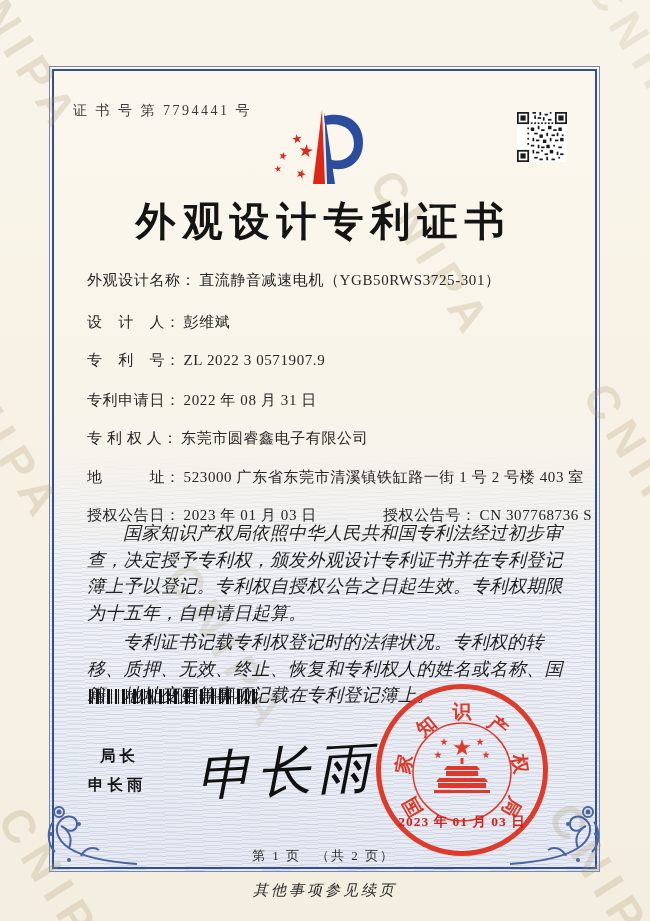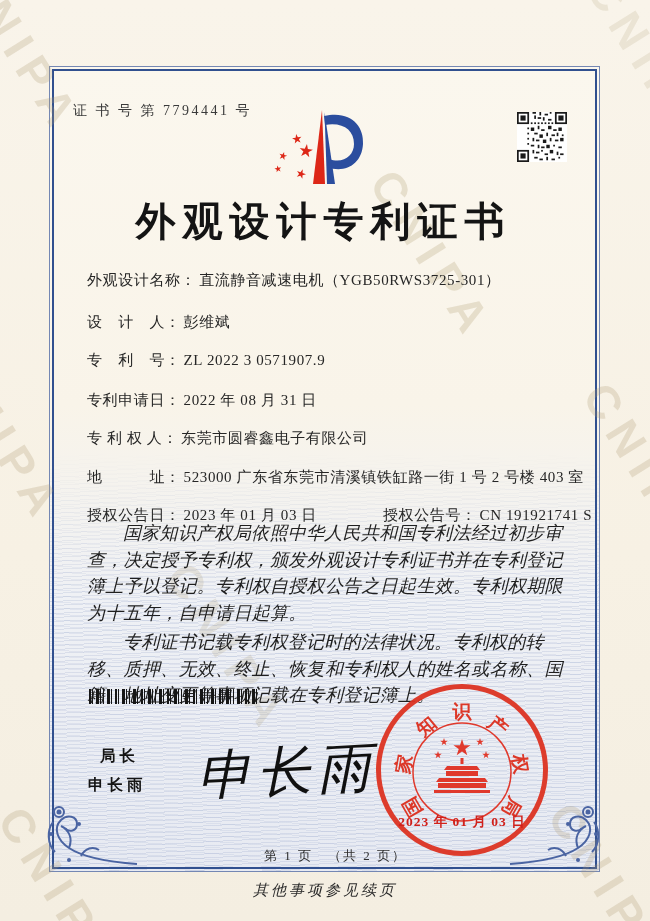--- a/index.html
+++ b/index.html
@@ -49,21 +49,21 @@
          font-weight:700;font-size:15.5px;letter-spacing:4px;color:#141414;}
   .signature{position:absolute;left:148px;top:650px;width:220px;height:115px;
          font-family:"DejaVu Serif","Liberation Serif",serif;font-style:italic;
          font-size:54px;letter-spacing:6px;color:#101010;transform:rotate(-3deg);line-height:110px;}
   .seal{position:absolute;left:327px;top:618px;width:172px;height:172px;border-radius:50%;
         border:5px solid #dd3322;box-sizing:border-box;opacity:.95;}
   .seal-char{position:absolute;font-size:19px;font-weight:700;color:#dd2f1e;line-height:1;}
   .seal-emblem{position:absolute;left:50%;top:51%;transform:translate(-50%,-50%);}
   .seal-date{position:absolute;left:50%;top:124px;transform:translateX(-50%);
         font-size:13.5px;font-weight:700;color:#d01710;letter-spacing:1px;white-space:nowrap;}
-  .footer-page{position:absolute;left:12px;top:781px;width:100%;text-align:center;
+  .footer-page{position:absolute;left:0;top:781px;width:100%;text-align:center;
         font-size:13px;letter-spacing:2px;color:#2e2e2e;}
   .ornament{position:absolute;width:100px;height:68px;}
   .ornament.left{left:-10px;top:736px;}
   .ornament.right{left:459px;top:736px;transform:scaleX(-1);}
   .continuation{position:absolute;left:0;top:881px;width:100%;z-index:3;text-align:center;
         font-size:15px;font-style:italic;letter-spacing:3px;color:#2b2b2b;}
 </style>
 </head>
 <body>
 
@@ -190,21 +190,21 @@
       <span class="lbl">专利申请日：</span><span>2022 年 08 月 31 日</span>
     </div>
     <div class="row" style="top:363px">
       <span class="lbl">专 利 权 人：</span><span>东莞市圆睿鑫电子有限公司</span>
     </div>
     <div class="row" style="top:402px">
       <span class="lbl">地　　　址：</span><span>523000 广东省东莞市清溪镇铁缸路一街 1 号 2 号楼 403 室</span>
     </div>
     <div class="row" style="top:440px">
       <span class="lbl">授权公告日：</span><span>2023 年 01 月 03 日</span>
-      <span class="grant-no"><span class="lbl">授权公告号：</span><span>CN 191921741 S</span></span>
+      <span class="grant-no"><span class="lbl">授权公告号：</span><span>CN 307768736 S</span></span>
     </div>
 
     <div class="legal">
       <p>国家知识产权局依照中华人民共和国专利法经过初步审查，决定授予专利权，颁发外观设计专利证书并在专利登记簿上予以登记。专利权自授权公告之日起生效。专利权期限为十五年，自申请日起算。</p>
       <p>专利证书记载专利权登记时的法律状况。专利权的转移、质押、无效、终止、恢复和专利权人的姓名或名称、国籍、地址变更等事项记载在专利登记簿上。</p>
     </div>
 
     <div class="barcode"></div>
 
     <div class="sig-title">局长</div>

